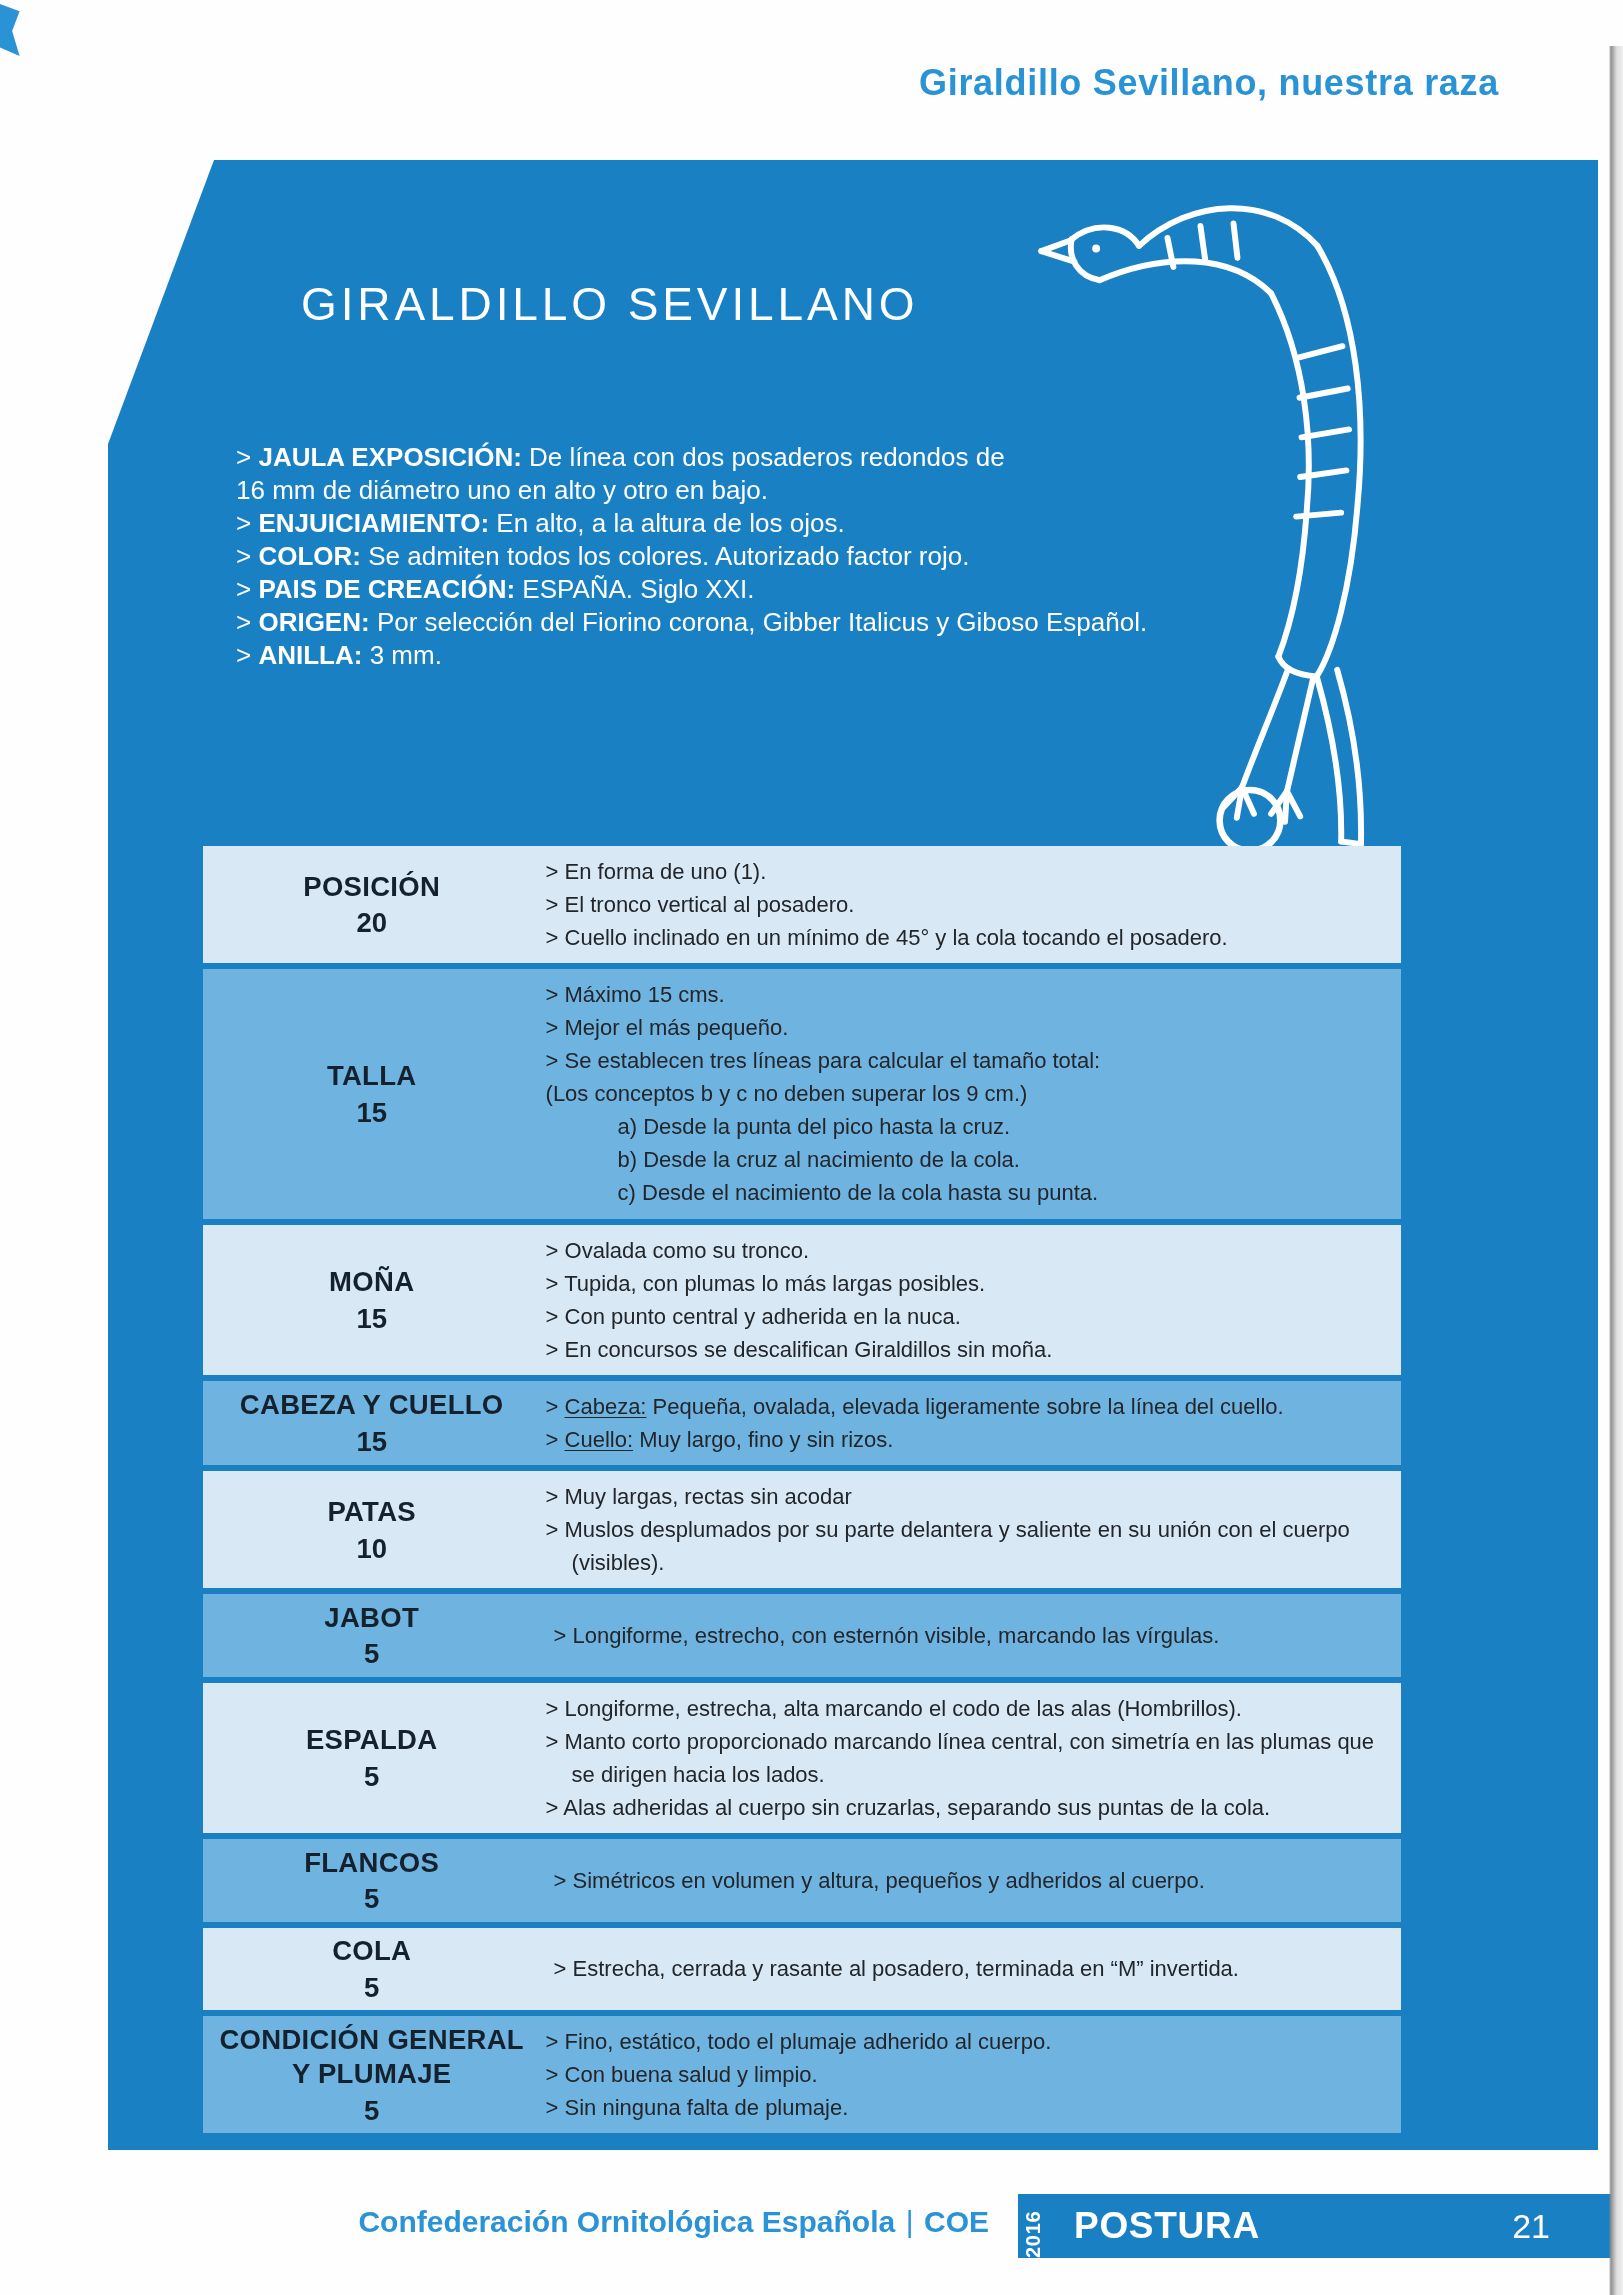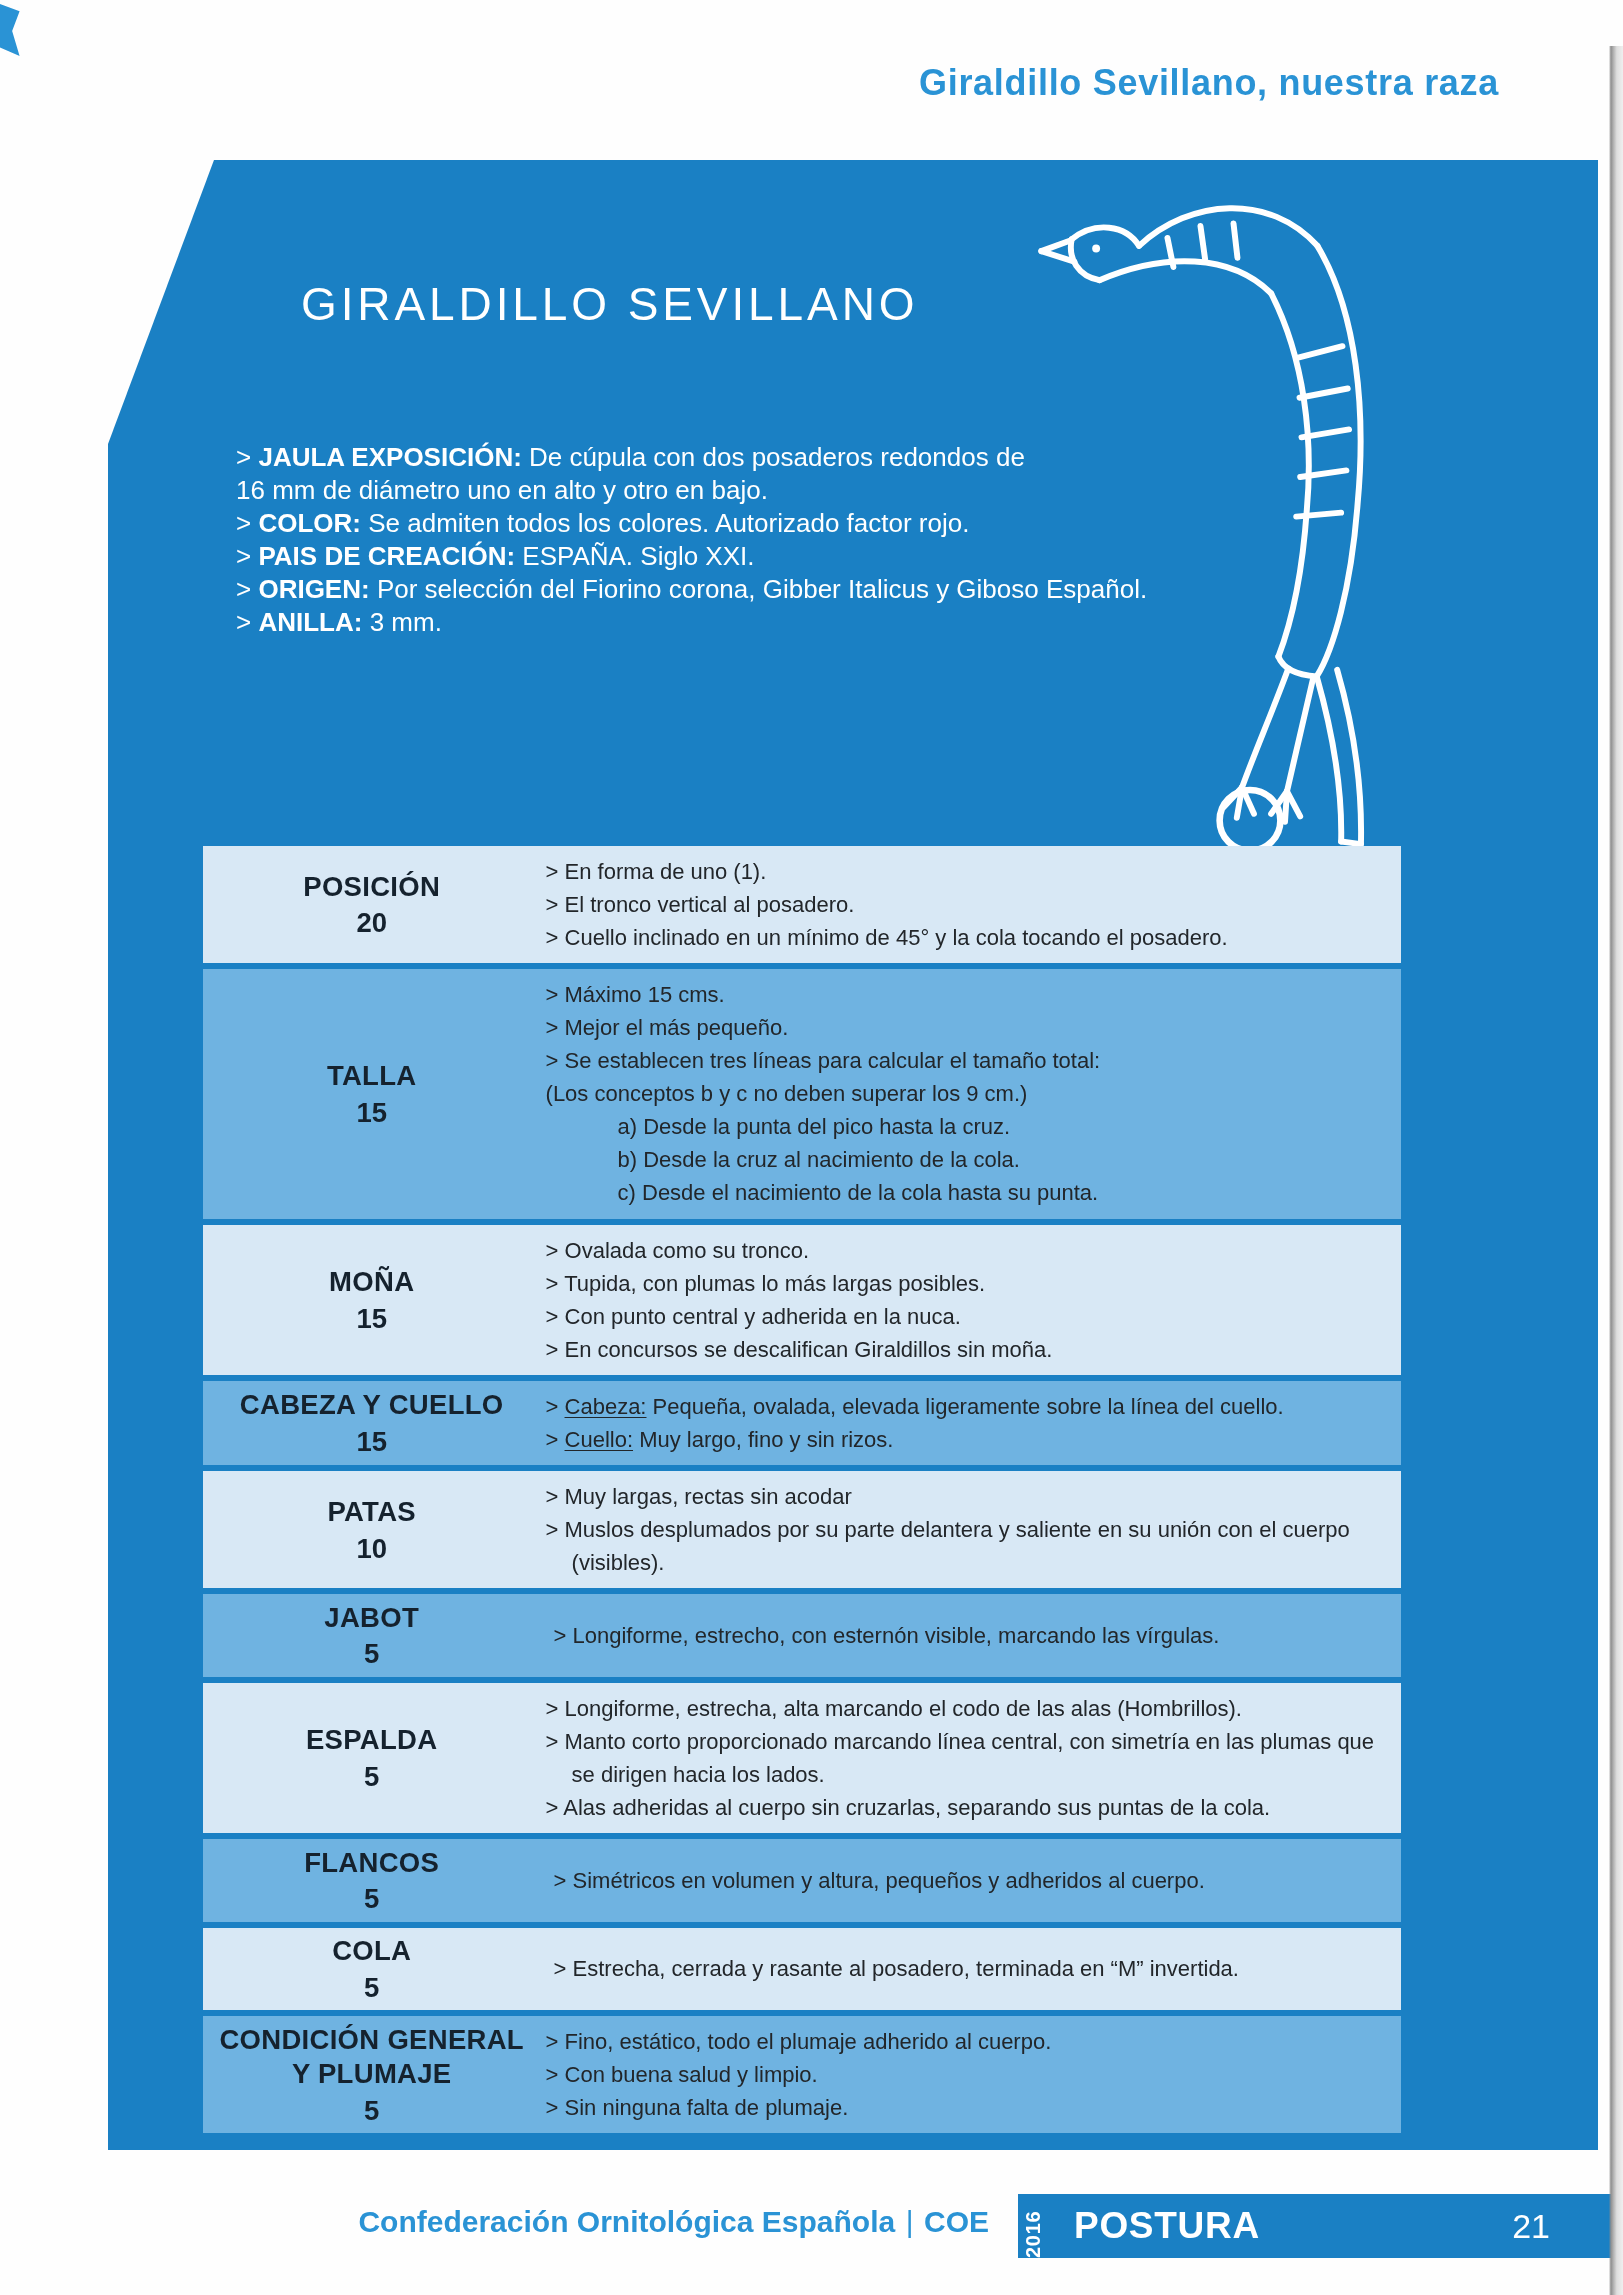--- a/index.html
+++ b/index.html
@@ -105,21 +105,22 @@
       <path d="M 386,956 L 406,994"></path>
 
       <circle cx="330" cy="1000" r="46" stroke-width="10"></circle>
 
       <path d="M 431,782 C 456,870 470,952 468,1032"></path>
       <path d="M 462,772 C 488,862 500,952 498,1036"></path>
       <path d="M 468,1032 L 498,1036"></path>
     </svg>
 
     <div class="info-list" id="info-list">
-        <div class="info-item"><span class="mk">&gt; </span><span class="lbl">JAULA EXPOSICIÓN:</span><span> De cúpula con dos posaderos redondos de</span><div>16 mm de diámetro uno en alto y otro en bajo.</div></div>
+        <div class="info-item"><span class="mk">&gt; </span><span class="lbl">JAULA EXPOSICIÓN:</span><span> De línea con dos posaderos redondos de</span><div>16 mm de diámetro uno en alto y otro en bajo.</div></div>
+        <div class="info-item"><span class="mk">&gt; </span><span class="lbl">ENJUICIAMIENTO:</span><span> En alto, a la altura de los ojos.</span></div>
         <div class="info-item"><span class="mk">&gt; </span><span class="lbl">COLOR:</span><span> Se admiten todos los colores. Autorizado factor rojo.</span></div>
         <div class="info-item"><span class="mk">&gt; </span><span class="lbl">PAIS DE CREACIÓN:</span><span> ESPAÑA. Siglo XXI.</span></div>
         <div class="info-item"><span class="mk">&gt; </span><span class="lbl">ORIGEN:</span><span> Por selección del Fiorino corona, Gibber Italicus y Giboso Español.</span></div>
         <div class="info-item"><span class="mk">&gt; </span><span class="lbl">ANILLA:</span><span> 3 mm.</span></div>
       </div>
 
     <div class="score-table" id="score-table">
         <div class="t-row light">
           <div class="t-left">
             <div class="t-name">POSICIÓN</div>

